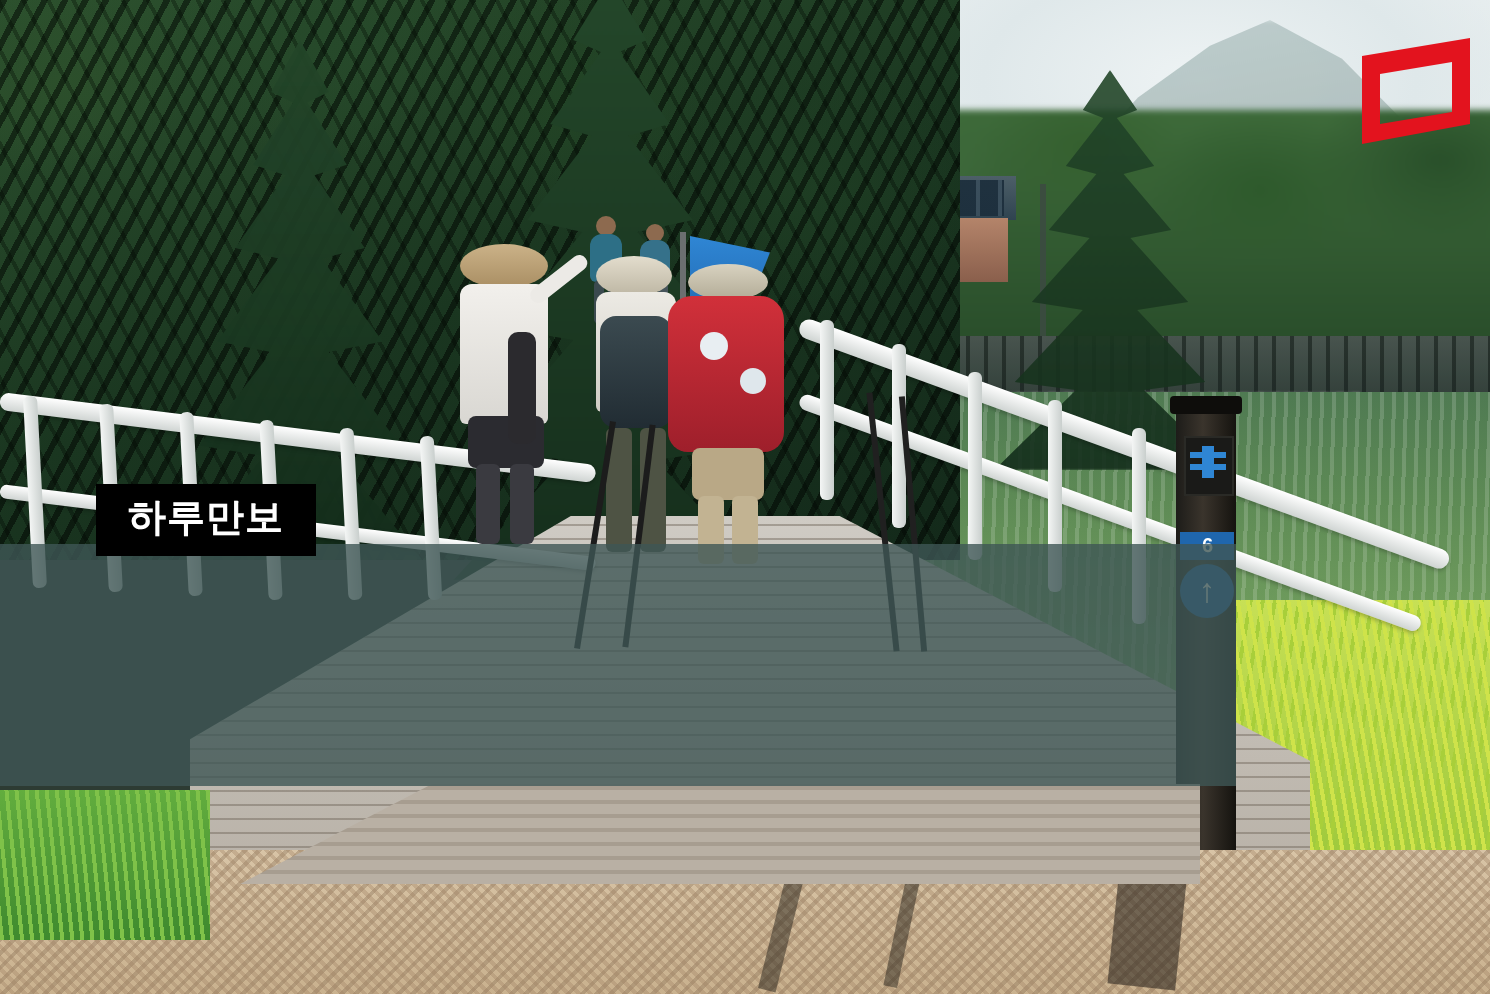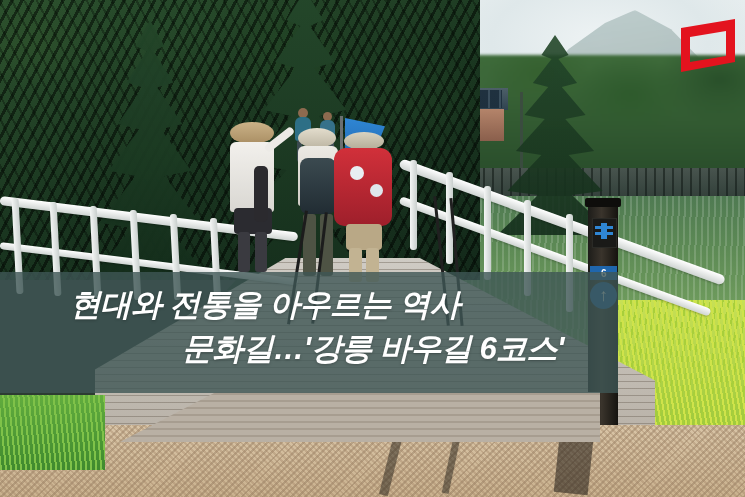--- a/index.html
+++ b/index.html
@@ -401,20 +401,17 @@
   </div>
 
   <div class="band"></div>
 
   <div class="logo">
     <svg width="58" height="57" viewBox="0 0 58 57" aria-hidden="true">
       <path d="M2 11 L56 2 L56 45 L2 55 Z M11 20 L47 14 L47 39 L11 45 Z" fill="#e3131e" fill-rule="evenodd"></path>
     </svg>
   </div>
 
-
-  <div class="headline">
-    <span class="hl-line hl1">현대와 전통을 아우르는 역사</span>
-    <span class="hl-line hl2">문화길…'강릉 바우길 6코스'</span>
-  </div>
+  <div class="badge">하루만보</div>
+
 
 
 </div>
 
 </body></html>

